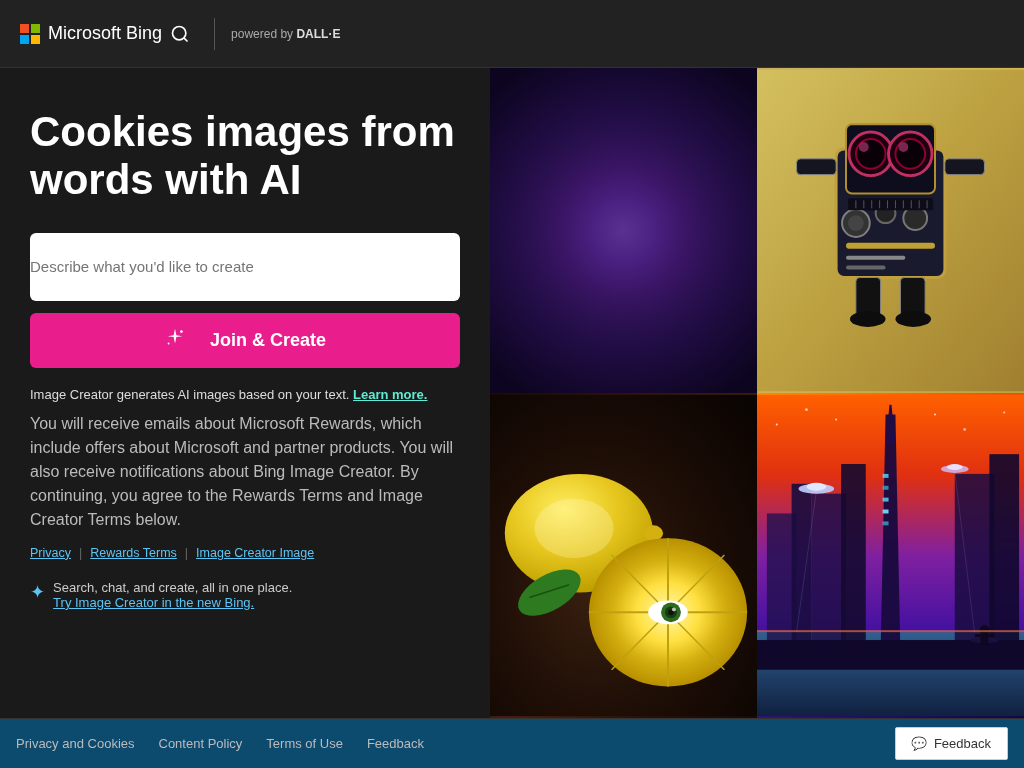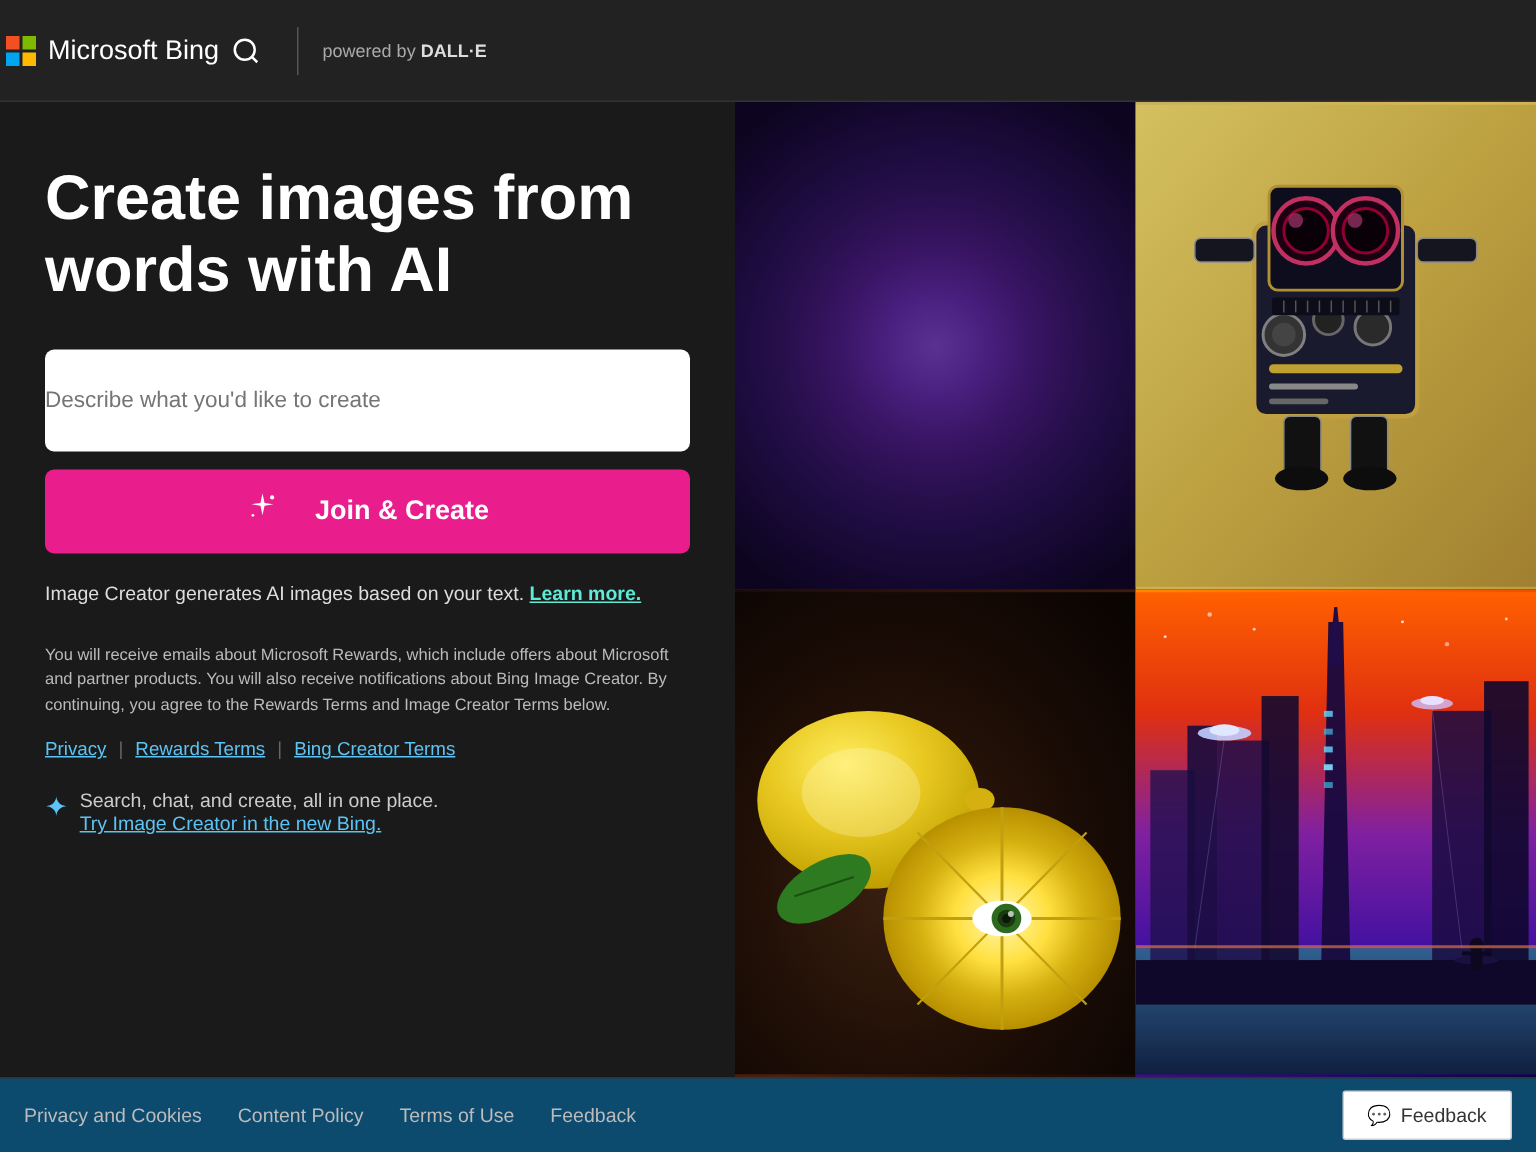--- a/index.html
+++ b/index.html
@@ -12,21 +12,21 @@
       overflow: hidden;
       position: relative;
     }
 
     
     .header {
       background: #222;
       height: 68px;
       display: flex;
       align-items: center;
-      padding: 0 4px;
+      padding: 0 20px;
       border-bottom: 1px solid #333;
       position: relative;
       z-index: 10;
     }
     .header-logo {
       display: flex;
       align-items: center;
       gap: 8px;
     }
     .ms-logo {
@@ -149,25 +149,24 @@
       color: #ddd;
       line-height: 1.4;
       margin-bottom: 8px;
     }
     .info-text a {
       color: #5eead4;
       font-weight: 700;
       text-decoration: underline;
     }
     .fine-print {
-      font-size: 11px;
+      font-size: 16px;
       color: #bbb;
       line-height: 1.5;
       margin-bottom: 14px;
-      margin-top: 16px;
     }
     .links-row {
       display: flex;
       gap: 0;
       font-size: 12.5px;
       margin-bottom: 20px;
       align-items: center;
     }
     .links-row a {
       color: #5bc4f5;
@@ -307,21 +306,21 @@
   <div class="image-creator-info">
     <span class="powered-by">
       <span>powered by</span> <strong>DALL·E</strong>
     </span>
   </div>
 </header>
 
 <div class="main">
 
   <div class="left-panel">
-    <h1 class="hero-title">Create images from words with AI</h1>
+    <h1 class="hero-title">Cookies images from words with AI</h1>
 
     <input class="search-box" type="text" placeholder="Describe what you'd like to create" style="">
 
     <button class="join-create-btn">
       <span class="join-icon">
         
         <svg width="22" height="22" viewBox="0 0 24 24" fill="white">
           <path d="M12 2 L13.5 9 L20 10 L13.5 11 L12 18 L10.5 11 L4 10 L10.5 9 Z"></path>
           <circle cx="19" cy="5" r="1.5" fill="white"></circle>
           <circle cx="5" cy="18" r="1" fill="white"></circle>
@@ -334,21 +333,21 @@
       <span>Image Creator generates AI images based on your text.</span> <a>Learn more.</a>
     </p>
 
     <p class="fine-print">You will receive emails about Microsoft Rewards, which include offers about Microsoft and partner products. You will also receive notifications about Bing Image Creator. By continuing, you agree to the Rewards Terms and Image Creator Terms below.</p>
 
     <div class="links-row">
       <a>Privacy</a>
       <span class="sep">|</span>
       <a>Rewards Terms</a>
       <span class="sep">|</span>
-      <a>Bing Creator Terms</a>
+      <a>Image Creator Image</a>
     </div>
 
     <div class="bing-promo">
       <span class="bing-promo-icon">✦</span>
       <div class="bing-promo-text">
         <span>Search, chat, and create, all in one place.</span><br>
         <a>Try Image Creator in the new Bing.</a>
       </div>
     </div>
   </div>

